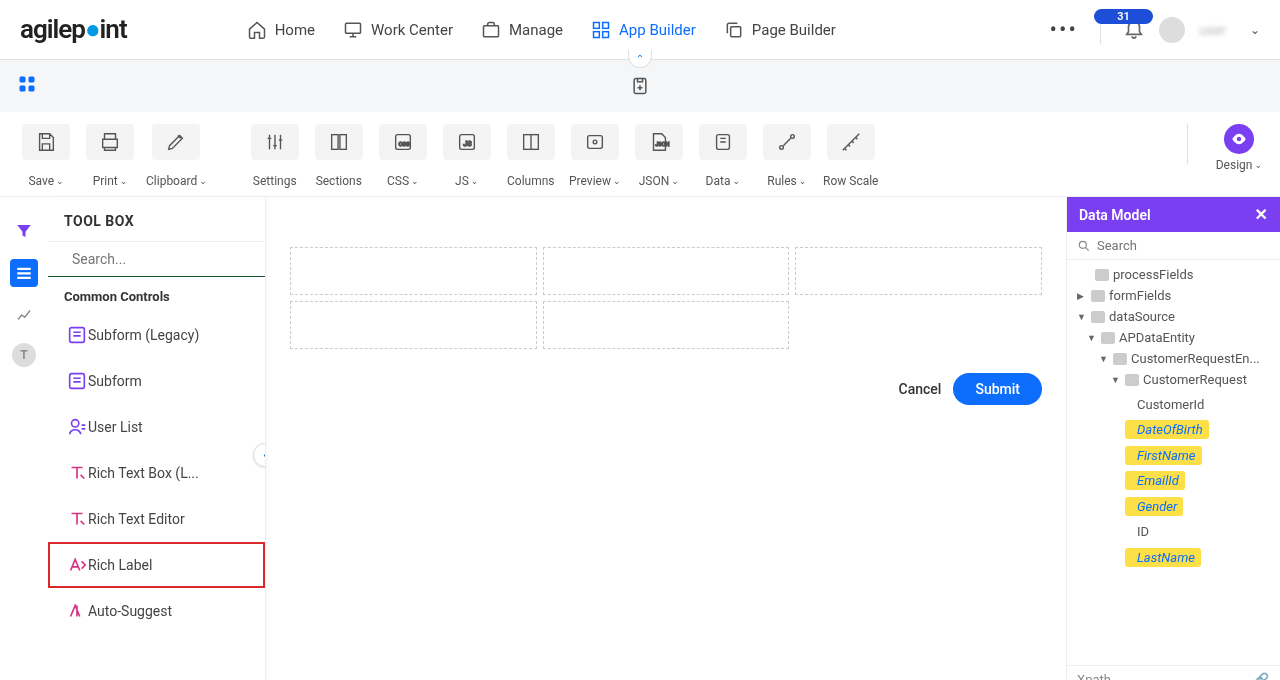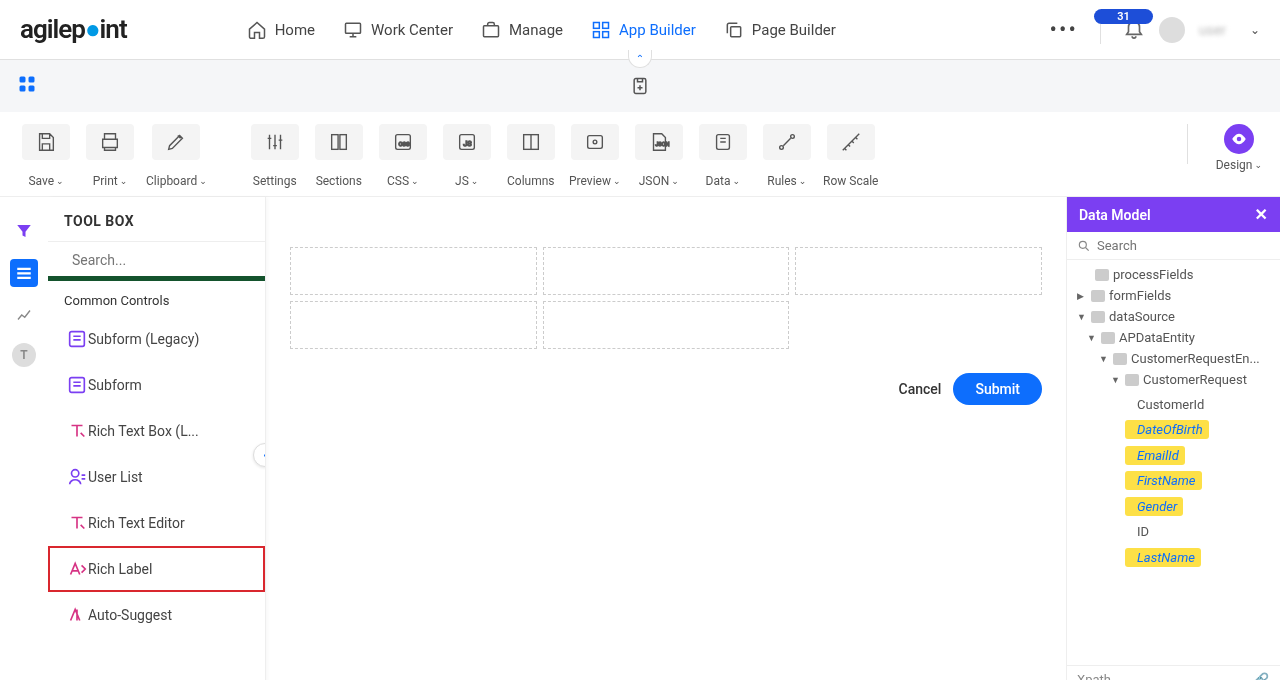--- a/index.html
+++ b/index.html
@@ -53,24 +53,24 @@
 .rail-item.active { background: #0d6efd; }
 .rail-item svg { width: 18px; height: 18px; }
 .rail-item.funnel svg { fill: #7b3ff2; }
 .rail-item.active svg { fill: #fff; }
 .rail-item.chart svg { stroke: #888; fill: none; }
 .rail-item.t-circle { width: 24px; height: 24px; border-radius: 50%; background: #ddd; color: #888; font-size: 12px; font-weight: 600; }
 
 
 .toolbox { width: 218px; background: #fff; border-right: 1px solid #eee; box-shadow: 2px 0 4px rgba(0,0,0,0.03); position: relative; overflow-y: auto; }
 .toolbox-header { font-size: 14px; font-weight: 700; color: #333; padding: 16px 16px 12px; letter-spacing: 0.5px; }
-.toolbox-search { display: flex; align-items: flex-end; gap: 8px; padding: 8px 16px; border-top: 1px solid #eee; border-bottom: 5px solid #14532d; }
+.toolbox-search { display: flex; align-items: center; gap: 8px; padding: 8px 16px; border-top: 1px solid #eee; border-bottom: 1px solid #14532d; }
 .toolbox-search svg { width: 18px; height: 18px; stroke: #888; fill: none; }
 .toolbox-search input { border: none; outline: none; font-size: 14px; color: #555; flex: 1; }
-.toolbox-section { font-size: 13px; font-weight: 400; color: #333; padding: 12px 16px 8px; }
+.toolbox-section { font-size: 13px; font-weight: 700; color: #333; padding: 12px 16px 8px; }
 .toolbox-item { display: flex; align-items: center; padding: 10px 16px; font-size: 14px; color: #444; cursor: pointer; border: 2px solid transparent; }
 .toolbox-item svg { width: 22px; height: 22px; }
 .toolbox-item.selected { border: 2px solid #d9272e; }
 .collapse-handle { position: absolute; right: -12px; top: 246px; width: 24px; height: 24px; border-radius: 50%; background: #fff; border: 1px solid #ddd; display: flex; align-items: center; justify-content: center; color: #0d6efd; font-size: 12px; cursor: pointer; box-shadow: 0 1px 3px rgba(0,0,0,0.1); z-index: 5; }
 
 
 .canvas { flex: 1; padding: 50px 24px 20px; position: relative; }
 .form-grid { display: grid; grid-template-columns: 1fr 1fr 1fr; gap: 6px; }
 .cell { height: 48px; border: 1px dashed #ccc; }
 .cell.selected { border: 2px solid #d9272e; padding: 6px 10px; font-size: 13px; color: #333; }
@@ -382,31 +382,31 @@
       <span>Subform (Legacy)</span>
     </div>
     <div class="toolbox-item">
       <svg viewBox="0 0 24 24" fill="none" stroke="#7b3ff2" stroke-width="1.8">
           <rect x="4" y="4" width="16" height="16" rx="2"></rect>
           <path d="M8 9h8M8 13h8"></path>
         </svg>
       <span>Subform</span>
     </div>
     <div class="toolbox-item">
-      <svg viewBox="0 0 24 24" fill="none" stroke="#d63384" stroke-width="1.8">
-          <path d="M6 6h12M12 6v12M16 14l4 4"></path>
-        </svg>
-      <span>Rich Text Box (L...</span>
-    </div>
-    <div class="toolbox-item">
       <svg viewBox="0 0 24 24" fill="none" stroke="#7b3ff2" stroke-width="1.8">
           <circle cx="10" cy="8" r="4"></circle>
           <path d="M4 20c0-3 3-5 6-5s6 2 6 5M17 10h4M17 14h4"></path>
         </svg>
       <span>User List</span>
+    </div>
+    <div class="toolbox-item">
+      <svg viewBox="0 0 24 24" fill="none" stroke="#d63384" stroke-width="1.8">
+          <path d="M6 6h12M12 6v12M16 14l4 4"></path>
+        </svg>
+      <span>Rich Text Box (L...</span>
     </div>
     <div class="toolbox-item">
       <svg viewBox="0 0 24 24" fill="none" stroke="#d63384" stroke-width="1.8">
           <path d="M6 6h12M12 6v12M16 14l4 4"></path>
         </svg>
       <span>Rich Text Editor</span>
     </div>
     <div class="toolbox-item selected">
       <svg viewBox="0 0 24 24" fill="none" stroke="#d63384" stroke-width="1.8">
           <path d="M5 18l5-12 5 12M7 14h6M17 8l4 4-4 4"></path>
@@ -484,25 +484,25 @@
           <div class="dm-leaf-wrap"><div class="dm-leaf">
               <span class="field"></span>
               <span>CustomerId</span>
             </div></div>
           <div class="dm-leaf-wrap"><div class="dm-leaf hl">
               <span class="field"></span>
               <span>DateOfBirth</span>
             </div></div>
           <div class="dm-leaf-wrap"><div class="dm-leaf hl">
               <span class="field"></span>
+              <span>FirstName</span>
+            </div></div>
+          <div class="dm-leaf-wrap"><div class="dm-leaf hl">
+              <span class="field"></span>
               <span>EmailId</span>
-            </div></div>
-          <div class="dm-leaf-wrap"><div class="dm-leaf hl">
-              <span class="field"></span>
-              <span>FirstName</span>
             </div></div>
           <div class="dm-leaf-wrap"><div class="dm-leaf hl">
               <span class="field"></span>
               <span>Gender</span>
             </div></div>
           <div class="dm-leaf-wrap"><div class="dm-leaf">
               <span class="field"></span>
               <span>ID</span>
             </div></div>
           <div class="dm-leaf-wrap"><div class="dm-leaf hl">

